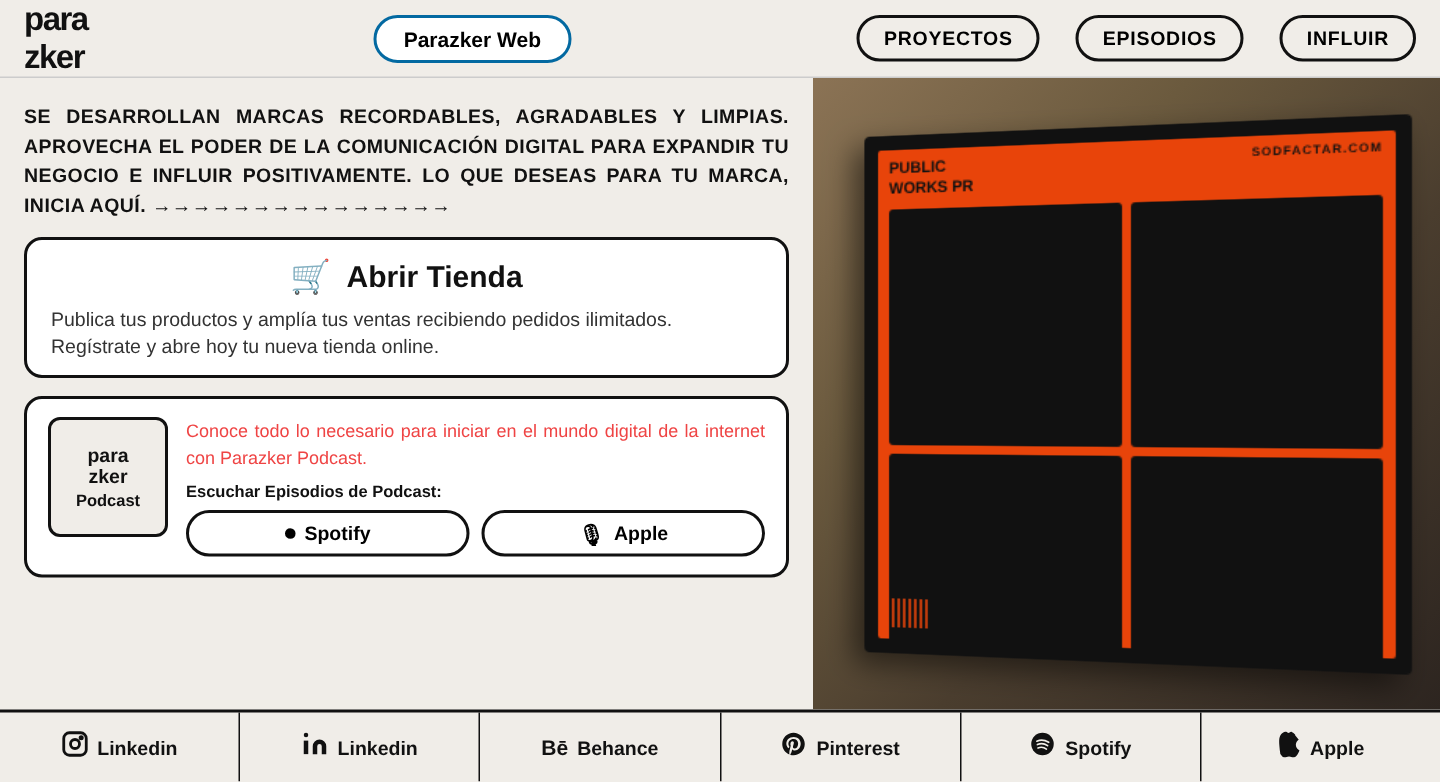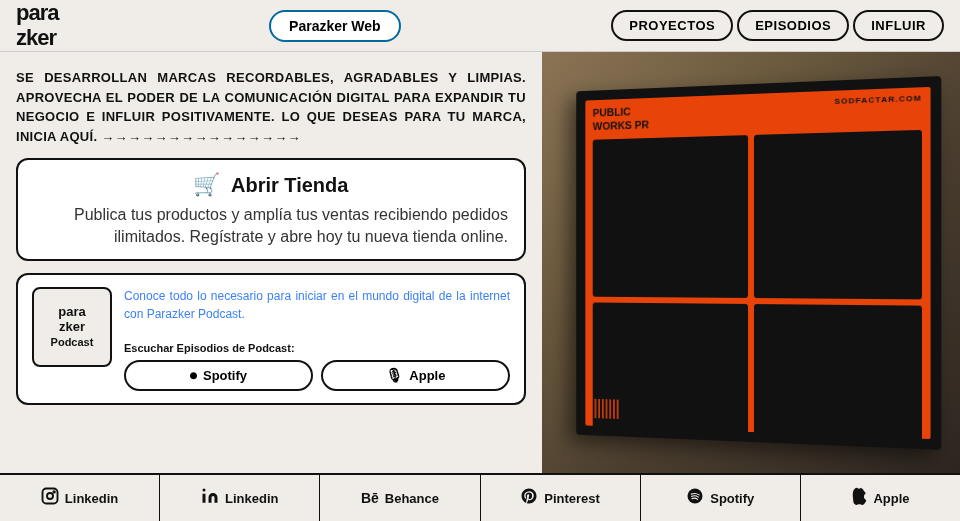--- a/index.html
+++ b/index.html
@@ -33,21 +33,21 @@
       background: #fff;
       border: 2px solid #0369a1;
       border-radius: 20px;
       padding: 6px 18px;
       font-size: 14px;
       font-weight: 700;
       cursor: pointer;
     }
     .header-nav {
       display: flex;
-      gap: 4px;
+      gap: 24px;
     }
     .header-nav button {
       background: #f0ede8;
       border: 2px solid #111;
       border-radius: 20px;
       padding: 6px 16px;
       font-size: 13px;
       font-weight: 700;
       cursor: pointer;
       letter-spacing: 0.5px;
@@ -95,23 +95,23 @@
       cursor: pointer;
       font-size: 20px;
       font-weight: 900;
       color: #111;
       margin-bottom: 6px;
     }
     .store-btn .cart-icon {
       font-size: 22px;
     }
     .store-desc {
-      font-size: 16px;
+      font-size: 13px;
       color: #333;
-      text-align: right;
+      text-align: left;
       line-height: 1.4;
     }
 
     
     .podcast-card {
       border: 2px solid #111;
       border-radius: 12px;
       background: #fff;
       padding: 12px 14px;
       display: flex;
@@ -143,24 +143,24 @@
       font-size: 11px;
       font-weight: 700;
       color: #111;
       margin-top: 2px;
     }
     .podcast-right {
       flex: 1;
     }
     .podcast-desc {
       font-size: 12px;
-      color: #3b82f6;
+      color: #ef4444;
       line-height: 1.5;
       text-align: justify;
-      margin-bottom: 19px;
+      margin-bottom: 8px;
     }
     .podcast-listen-label {
       font-size: 11px;
       font-weight: 900;
       color: #111;
       margin-bottom: 6px;
     }
     .podcast-buttons {
       display: flex;
       gap: 8px;

